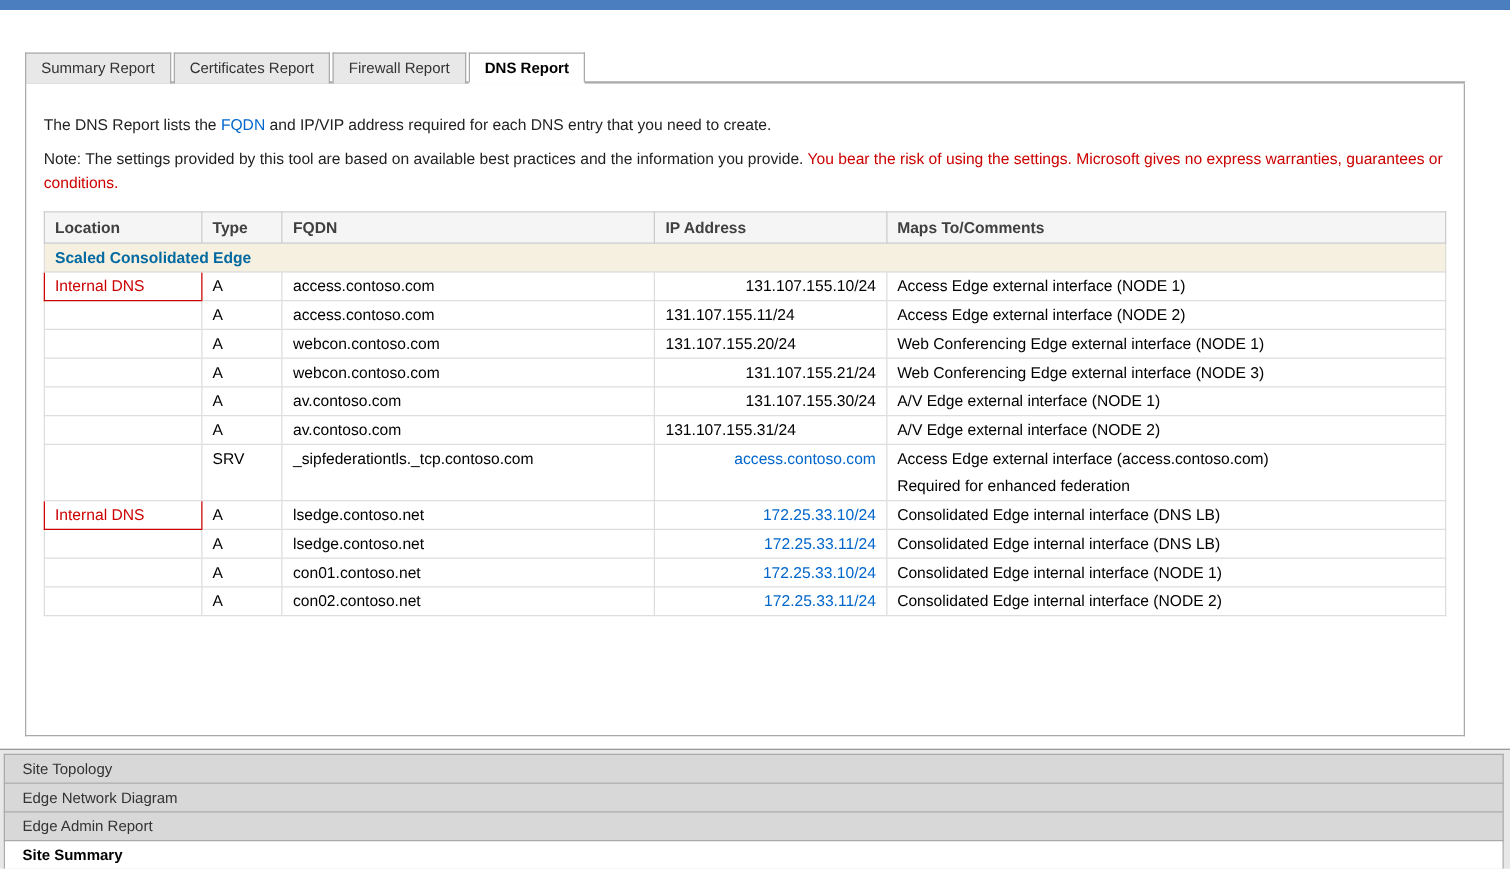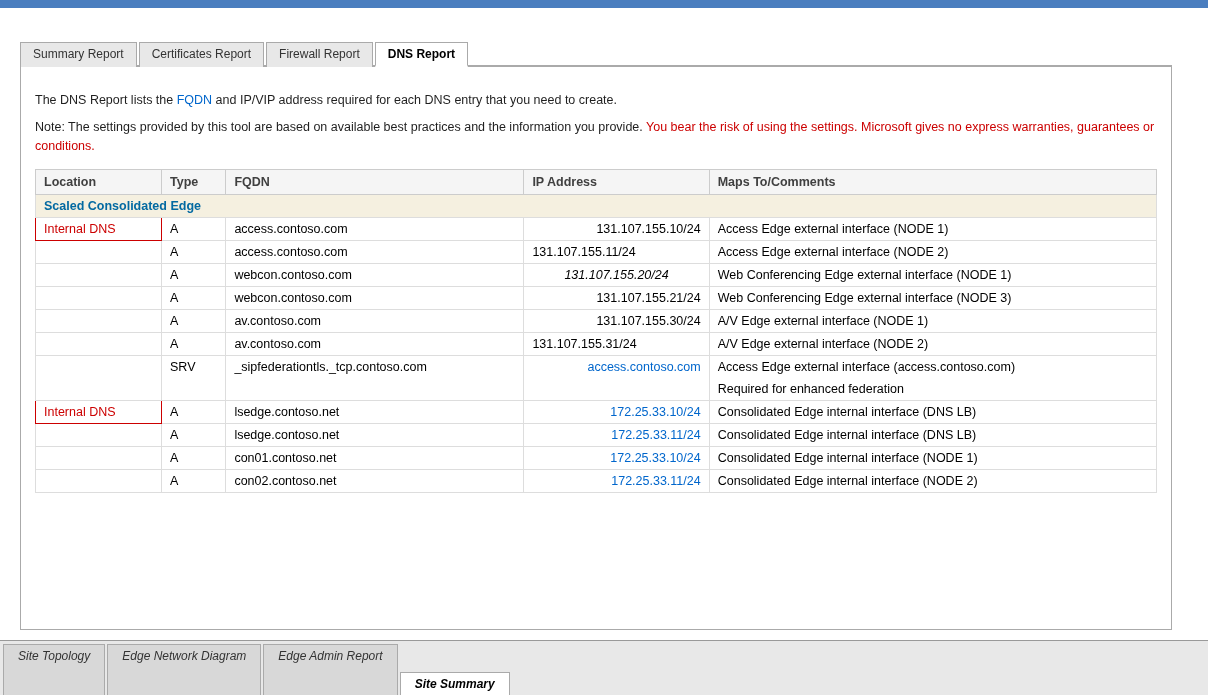--- a/index.html
+++ b/index.html
@@ -156,42 +156,40 @@
 
     .ip-link {
       color: #0066cc;
     }
 
     
     #bottom-bar {
       background: #e8e8e8;
       border-top: 1px solid #999;
       display: flex;
-      flex-direction: row;
+      flex-direction: column;
       flex-shrink: 0;
       padding: 3px 3px 0 3px;
-      font-style: italic;
     }
 
     .bottom-tab {
       padding: 4px 14px;
       border: 1px solid #aaa;
       border-bottom: none;
       background: #d8d8d8;
       color: #333;
       cursor: pointer;
       font-size: 12px;
       margin-right: 2px;
     }
 
     .bottom-tab.active {
       background: white;
       font-weight: bold;
       color: #000;
-      margin-top: 28px;
     }
   </style>
 </head>
 <body>
 
 <div id="title-bar">
   <span></span>
 </div>
 
 <div id="main-content">
@@ -240,21 +238,21 @@
               <td></td>
               <td>A</td>
               <td>access.contoso.com</td>
               <td style="text-align: left;">131.107.155.11/24</td>
               <td>Access Edge external interface (NODE 2)</td>
             </tr>
             <tr>
               <td></td>
               <td>A</td>
               <td>webcon.contoso.com</td>
-              <td style="text-align: center; font-style: italic;">131.107.155.20/24</td>
+              <td style="text-align: left;">131.107.155.20/24</td>
               <td>Web Conferencing Edge external interface (NODE 1)</td>
             </tr>
             <tr>
               <td></td>
               <td>A</td>
               <td>webcon.contoso.com</td>
               <td style="text-align: right;">131.107.155.21/24</td>
               <td>Web Conferencing Edge external interface (NODE 3)</td>
             </tr>
             <tr>

